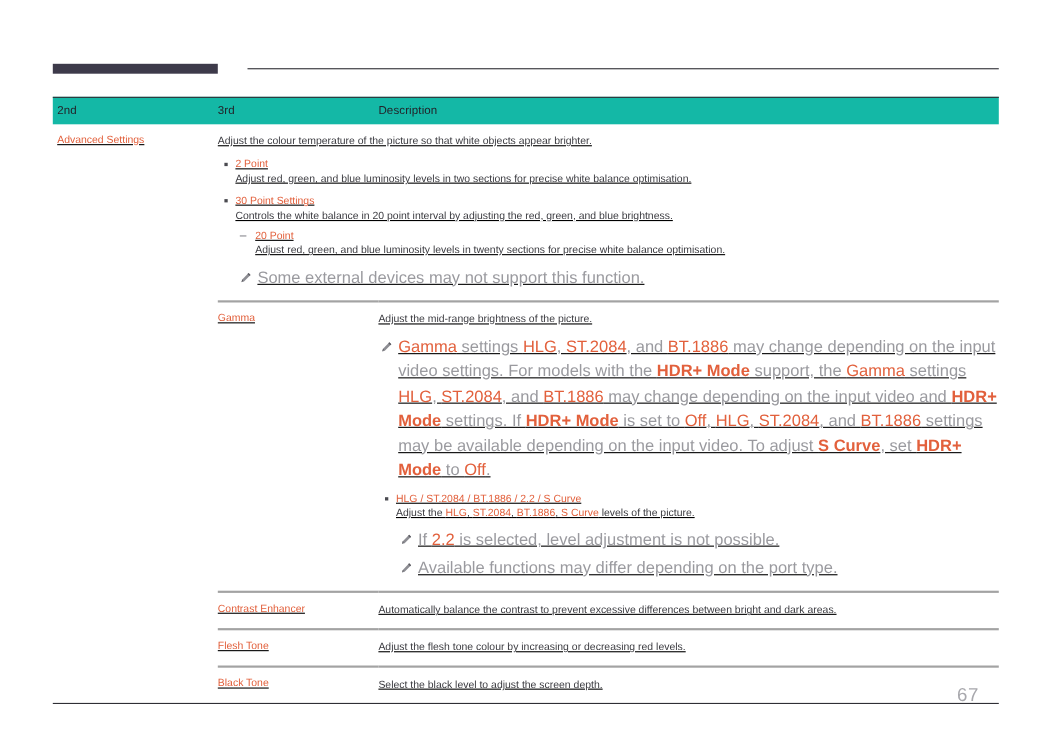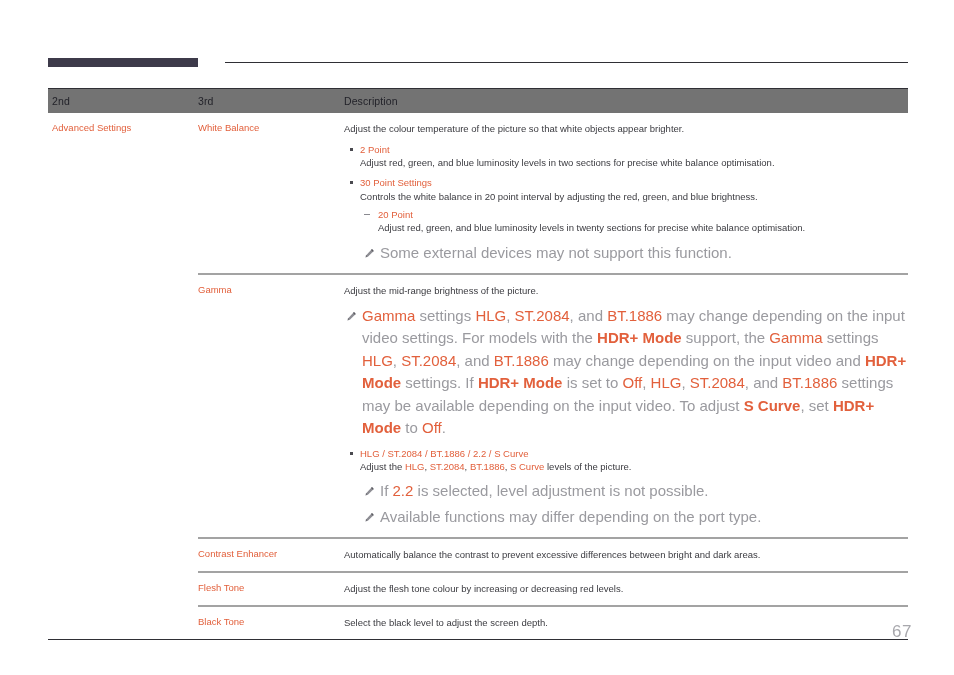--- a/index.html
+++ b/index.html
@@ -13,32 +13,32 @@
   .page { position: relative; width: 954px; height: 675px; background:#fff; }
 
   
   .header { position:absolute; left:48px; top:56px; width:860px; height:14px; }
   .header-tab { position:absolute; left:0; top:2px; width:150px; height:9px; background:#3d3a4a; }
   .header-rule { position:absolute; left:177px; top:6px; width:683px; height:1px; background:#2f2f35; }
 
   
   .tbl { position:absolute; left:48px; top:88px; width:860px; }
   .thead {
-    background:#737373;
+    background:#14b8a6;
     height:25px;
     border-top:1px solid #2f2f35;
     display:flex;
     align-items:center;
   }
   .thead .cell { font-size:10.5px; color:#23232a; letter-spacing:.1px; }
   .c1 { width:150px; flex:0 0 150px; padding-left:4px; }
   .c2 { width:146px; flex:0 0 146px; }
   .c3 { flex:1 1 auto; }
 
-  .row { display:flex; }
+  .row { display:flex;text-decoration:underline; }
   .row .cell1 { width:150px; flex:0 0 150px; padding-left:4px; padding-top:9px; }
   .row .cell2 { width:146px; flex:0 0 146px; padding-top:9px; }
   .row .cell3 { flex:1 1 auto; padding-top:9px; padding-bottom:9px; }
 
   
   .row.sep .cell1 { border-top:0; }
   .row.sep .cell2, .row.sep .cell3 { border-top:2px solid #a3a3a3; }
   .tbl-bottom { border-top:1px solid #2f2f35; width:860px; height:0; }
 
   .lvl2 { font-size:9.5px; color:#e2603c; line-height:1.35; }
@@ -68,21 +68,21 @@
   .note { position:relative; padding-left:18px; margin-top:7px;
           font-size:15px; color:#9a9a9f; line-height:1.5; }
   .note + .note { margin-top:3px; }
   .note .pencil { position:absolute; left:2px; top:1px; width:11px; height:11px; }
   .note-indent { margin-left:18px; }
 
   em.k { font-style:normal; color:#e2603c; }
   em.kb { font-style:normal; color:#e2603c; font-weight:bold; }
 
   .pagenum {
-    position:absolute; right:42px; top:622px;
+    position:absolute; right:64px; top:622px;
     font-size:17px; color:#a8a8ad; letter-spacing:.5px;
   }
 </style>
 </head>
 <body>
 
 <div class="page">
 
   <div class="header">
     <div class="header-tab"></div>
@@ -92,21 +92,20 @@
   <div class="tbl">
 
     <div class="thead">
       <div class="cell c1">2nd</div>
       <div class="cell c2">3rd</div>
       <div class="cell c3">Description</div>
     </div>
 
     <div class="row">
       <div class="cell1 lvl2">Advanced Settings</div>
-      <div class="cell2 lvl3">White Balance</div>
       <div class="cell3 desc">
         <p>Adjust the colour temperature of the picture so that white objects appear brighter.</p>
         <ul class="b1">
           <li>
             <span class="bullet-title">2 Point</span>
             <span class="bullet-body">Adjust red, green, and blue luminosity levels in two sections for precise white balance optimisation.</span>
           </li>
           <li>
             <span class="bullet-title">30 Point Settings</span>
             <span class="bullet-body">Controls the white balance in 20 point interval by adjusting the red, green, and blue brightness.</span>

